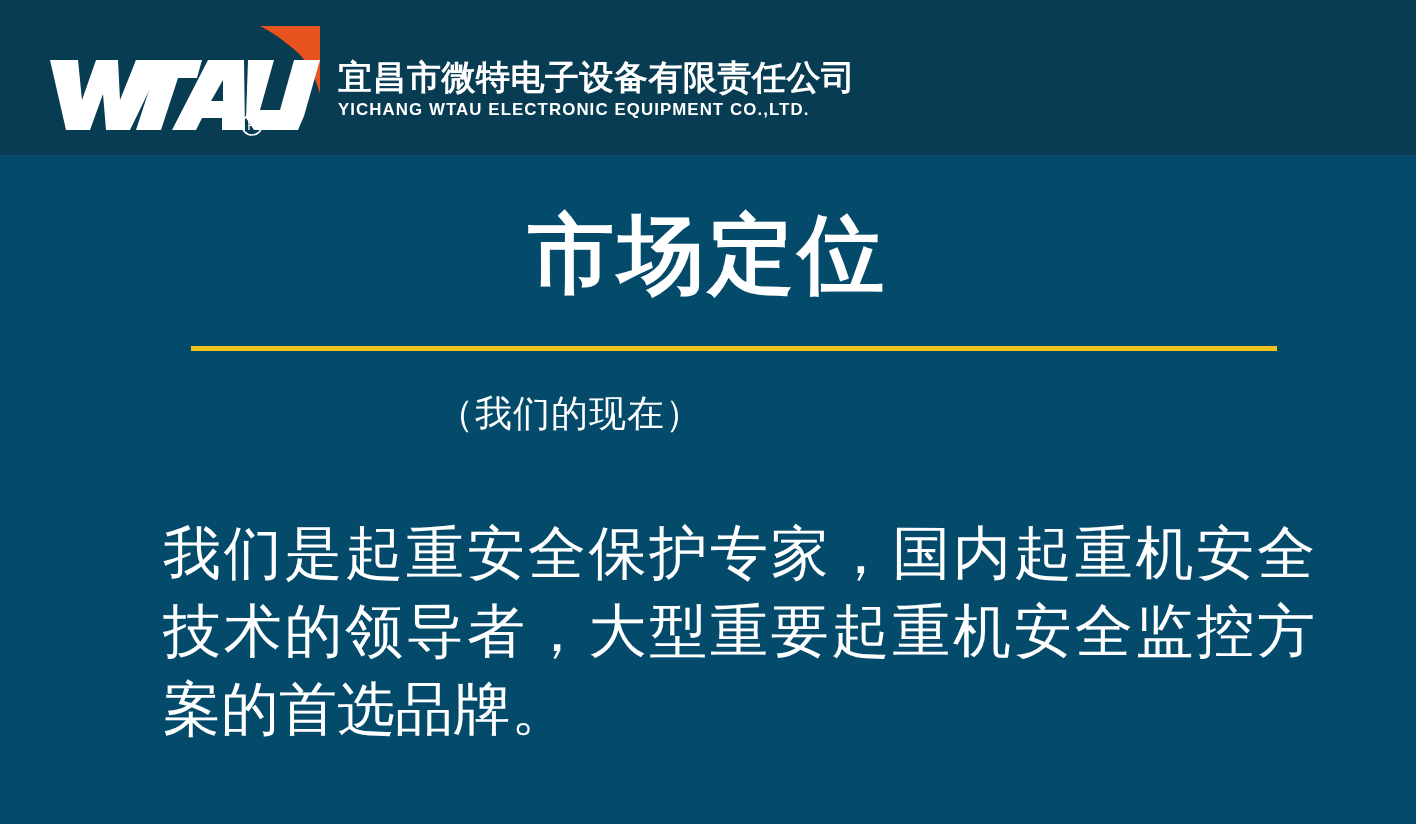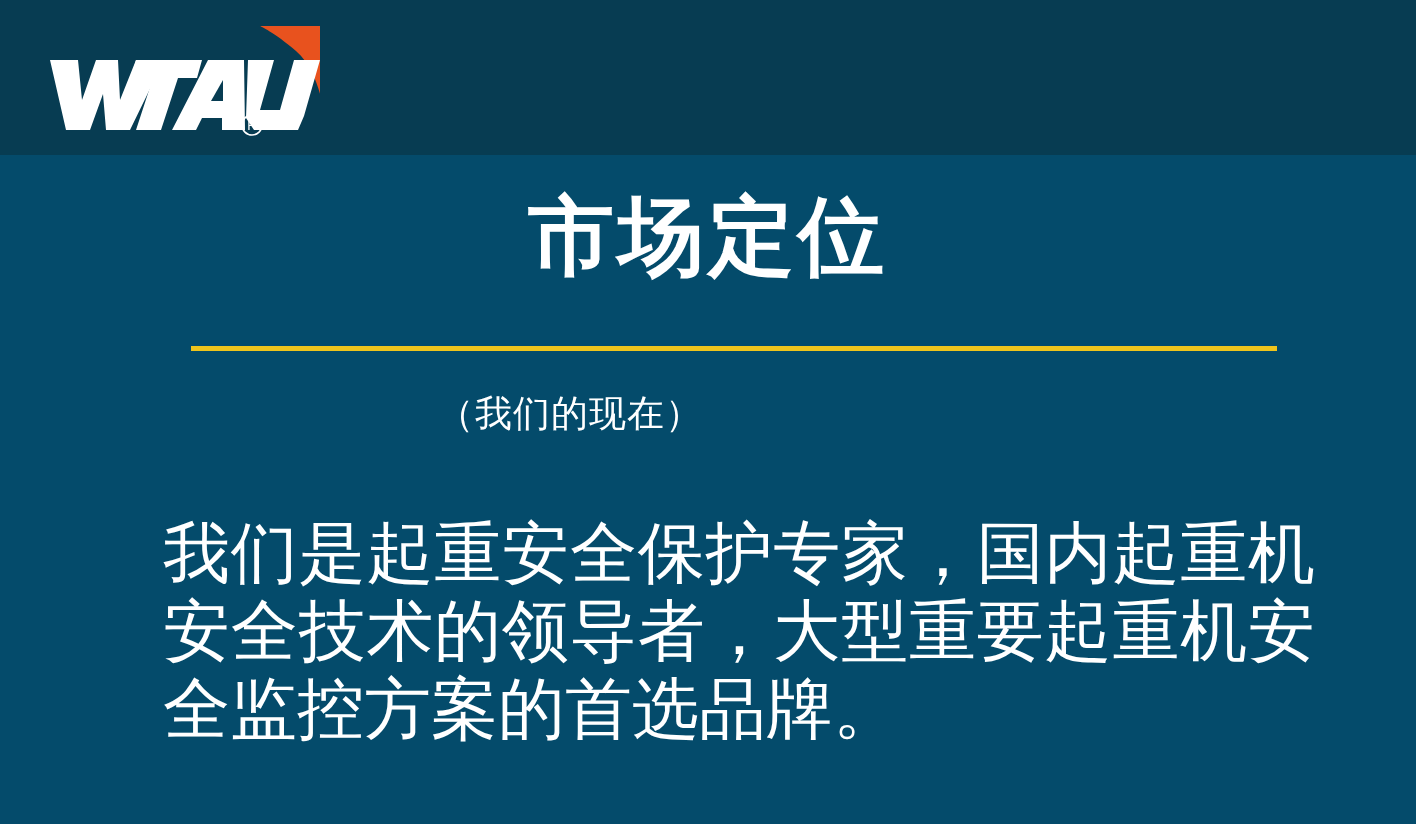--- a/index.html
+++ b/index.html
@@ -82,21 +82,21 @@
     margin-top: 2px;
     white-space: nowrap;
     transform: scaleX(0.99);
     transform-origin: left center;
   }
 
   
   .title-area {
     position: absolute;
     left: 0;
-    top: 177px;
+    top: 195px;
     width: 1416px;
     text-align: center;
   }
   .slide-title {
     display: inline-block;
     color: #FFFFFF;
     font-family: "DejaVu Sans", "Liberation Sans", sans-serif;
     font-size: 86px;
     font-weight: bold;
     line-height: 118px;
@@ -138,21 +138,21 @@
   
   .body-area {
     position: absolute;
     left: 163px;
     top: 514px;
     width: 1152px;
   }
   .body-text {
     color: #FFFFFF;
     font-family: "DejaVu Sans", "Liberation Sans", sans-serif;
-    font-size: 67px;
+    font-size: 58px;
     font-weight: normal;
     line-height: 78px;
     letter-spacing: 0px;
     margin: 0;
     text-align: justify;
     text-justify: inter-character;
   }
 </style>
 </head>
 <body>
@@ -180,20 +180,24 @@
           <polygon points="200,42 226,42 212,92 232,92 246,42 272,42 256,98 250,112 206,112 198,100"></polygon>
         </g>
 
         <g>
           <circle cx="204" cy="107" r="10" fill="none" stroke="#FFFFFF" stroke-width="1.6"></circle>
           <text x="204" y="112" fill="#FFFFFF" font-size="13" font-family="Liberation Sans, sans-serif" text-anchor="middle">R</text>
         </g>
       </svg>
     </div>
 
+    <div class="company-names">
+      <span class="company-cn">宜昌市微特电子设备有限责任公司</span>
+      <span class="company-en">YICHANG WTAU ELECTRONIC EQUIPMENT CO.,LTD.</span>
+    </div>
 
   </div>
 
   <div class="title-area">
     <h1 class="slide-title">市场定位</h1>
   </div>
 
   <div class="gold-rule"></div>
 
   <div class="subtitle-area">

